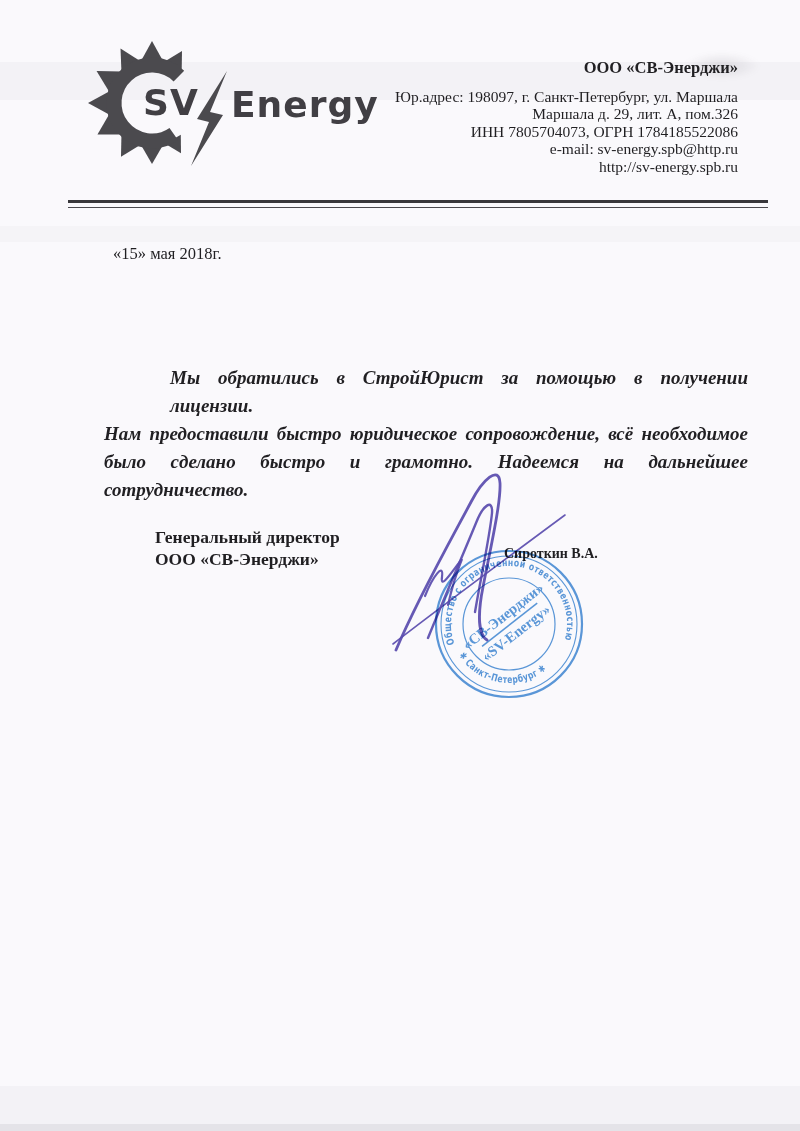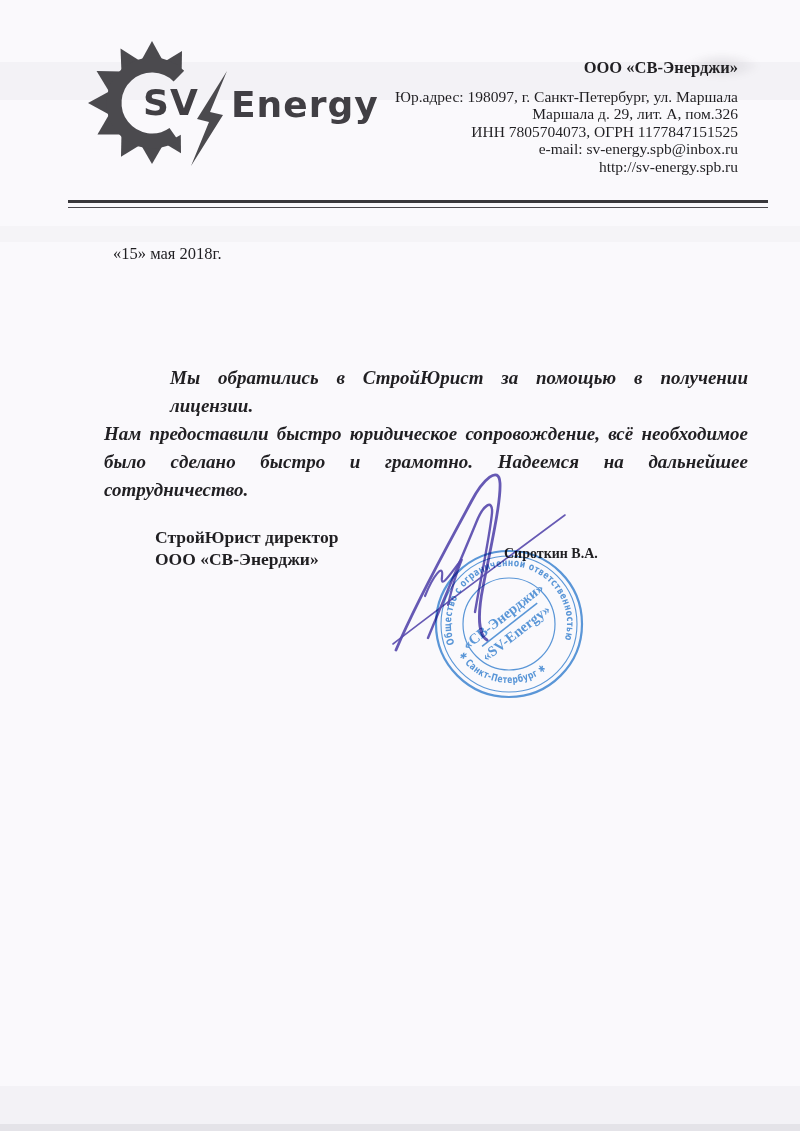--- a/index.html
+++ b/index.html
@@ -116,37 +116,37 @@
     </g>
     <polygon class="bolt" points="157,33 127,81 139,84 121,128 153,77 140,74"></polygon>
     <text x="73" y="77" font-size="36">SV</text>
     <text x="161" y="79" font-size="36">Energy</text>
   </svg>
 
   <div class="letterhead">
     <div class="company">ООО «СВ-Энерджи»</div>
     <div>Юр.адрес: 198097,  г. Санкт-Петербург, ул. Маршала</div>
     <div>Маршала д. 29, лит. А, пом.326</div>
-    <div>ИНН 7805704073, ОГРН 1177847151525</div>
-    <div>e-mail: sv-energy.spb@inbox.ru</div>
+    <div>ИНН 7805704073, ОГРН 1784185522086</div>
+    <div>e-mail: sv-energy.spb@http.ru</div>
     <div>http://sv-energy.spb.ru</div>
   </div>
 
   <div class="rule"></div>
 
   <div class="letter-date">«15» мая 2018г.</div>
 
   <div class="letter-body">
     <div class="body-line indent">Мы обратились в СтройЮрист за помощью в получении лицензии.</div>
     <div class="body-line">Нам предоставили быстро юридическое сопровождение, всё необходимое</div>
     <div class="body-line">было сделано быстро и грамотно. Надеемся на дальнейшее сотрудничество.</div>
   </div>
 
   <div class="sig-title">
-    <div>СтройЮрист директор</div>
+    <div>Генеральный директор</div>
     <div>ООО «СВ-Энерджи»</div>
   </div>
   <div class="sig-name">Сироткин В.А.</div>
 
   <svg class="stamp" viewBox="0 0 170 170" aria-hidden="true">
     <circle cx="85" cy="85" r="73" stroke-width="2.2"></circle>
     <circle cx="85" cy="85" r="68" stroke-width="1.1"></circle>
     <circle cx="85" cy="85" r="46" stroke-width="1.2"></circle>
     <defs>
       <path id="arcTop" d="M30.5,104.8 A58,58 0 1 1 139.5,104.8"></path>

